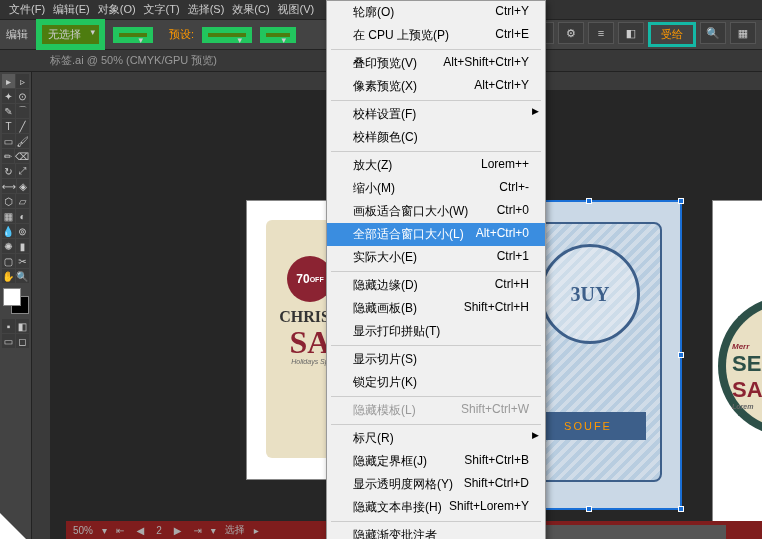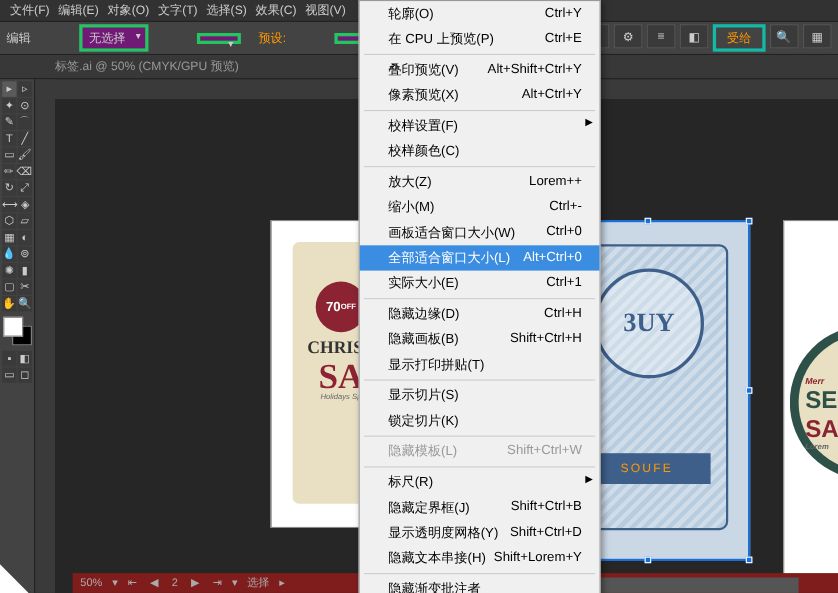--- a/index.html
+++ b/index.html
@@ -1,21 +1,21 @@
 <!DOCTYPE html>
 <html><head>
 <meta charset="utf-8">
 <style>
 * { margin: 0; padding: 0; box-sizing: border-box; font-family: "Microsoft YaHei", sans-serif; }
 body { background: #323232; width: 762px; height: 539px; overflow: hidden; position: relative; color: #ccc; font-size: 11px; }
 .menubar { background: #323232; height: 20px; display: flex; align-items: center; padding: 0 5px; border-bottom: 1px solid #222; }
 .menubar span { padding: 2px 4px; cursor: default; }
 .topbar { background: #434343; height: 30px; display: flex; align-items: center; padding: 0 6px; gap: 8px; border-bottom: 1px solid #222; }
 .topbar-label { color: #ccc; }
-.dropdown { background: #701a75; border: 3px solid #22c55e; padding: 2px 18px 2px 6px; position: relative; margin-left: 36px; }
+.dropdown { background: #4d7c0f; border: 6px solid #22c55e; padding: 2px 18px 2px 6px; position: relative; }
 .dropdown::after { content: "▾"; position: absolute; right: 4px; top: 2px; font-size: 9px; }
 .preset-label { color: #f90; margin-left: 8px; }
 .btn-row { display: flex; gap: 4px; margin-left: auto; }
 .topbar-icon { width: 26px; height: 22px; display: flex; align-items: center; justify-content: center; background: #3a3a3a; border: 1px solid #555; }
 .accept { color: #f90; padding: 2px 10px; border: 3px solid #14b8a6; }
 .tab-bar { background: #383838; height: 22px; display: flex; align-items: center; padding-left: 50px; border-bottom: 1px solid #222; }
 .tab-bar span { color: #999; }
 .main { display: flex; height: 467px; }
 .tools { width: 32px; background: #434343; display: flex; flex-direction: column; padding: 2px; gap: 1px; border-right: 1px solid #222; }
 .tool-row { display: flex; gap: 1px; }
@@ -32,21 +32,21 @@
 .art2 { left: 462px; top: 128px; width: 188px; height: 310px; border: 2px solid #1a6fd6; background: #cad8e6; }
 .art3 { left: 680px; top: 128px; width: 82px; height: 330px; }
 .tag { position: absolute; background: #e9e0c4; border-radius: 6px; }
 .tag1 { left: 234px; top: 148px; width: 88px; height: 238px; }
 .tag-ornament { background: #8b2332; color: #fff; border-radius: 50%; width: 46px; height: 46px; display: flex; flex-direction: row; align-items: center; justify-content: center; font-weight: bold; font-size: 12px; margin: 36px auto 6px; }
 .tag-title { font-family: serif; font-size: 16px; color: #333; text-align: center; font-weight: bold; }
 .tag-sa { font-family: serif; font-size: 32px; color: #8b2332; text-align: center; font-weight: bold; line-height: 1; }
 .tag-sub { font-size: 7px; color: #666; text-align: center; font-style: italic; }
 .tag2 { position: absolute; left: 482px; top: 150px; width: 148px; height: 260px; }
 .tag2-body { background: repeating-linear-gradient(135deg, #d0dce8, #d0dce8 4px, #b8cde0 4px, #b8cde0 8px); border-radius: 8px; width: 100%; height: 100%; border: 2px solid #3d5f8a; position: relative; }
-.tag2-circle { position: absolute; top: 20px; left: 24px; width: 100px; height: 100px; border-radius: 50%; border: 3px solid #3d5f8a; background: rgba(255,255,255,0.3); display: flex; align-items: center; justify-content: center; font-family: serif; font-size: 24px; font-weight: bold; color: #3d5f8a; }
+.tag2-circle { position: absolute; top: 20px; left: 24px; width: 100px; height: 100px; border-radius: 50%; border: 3px solid #3d5f8a; background: rgba(255,255,255,0.3); display: flex; align-items: center; justify-content: center; font-family: serif; font-size: 20px; font-weight: bold; color: #3d5f8a; }
 .tag2-strip { position: absolute; bottom: 40px; left: 14px; right: 14px; height: 28px; background: #3d5f8a; color: #f90; display: flex; align-items: center; justify-content: center; font-weight: normal; letter-spacing: 2px; font-size: 11px; }
 .sel-handle { position: absolute; width: 6px; height: 6px; background: #1a6fd6; border: 1px solid #fff; }
 .tag3-circle { position: absolute; left: 686px; top: 224px; width: 70px; height: 140px; border-radius: 70px 0 0 70px; background: #e9e0c4; border: 8px solid #2d5048; border-right: none; }
 .tag3-text { position: absolute; left: 700px; top: 270px; font-family: serif; font-weight: bold; }
 .statusbar { position: absolute; left: 34px; bottom: 0; right: 0; height: 18px; background: #7f1d1d; display: flex; align-items: center; font-size: 10px; color: #aaa; gap: 6px; padding: 0 4px; }
 .statusbar .stat-item { padding: 0 3px; }
 .nav-btn { padding: 0 3px; }
 .scrollbar { position: absolute; background: #555; }
 .scrollbar.h { left: 280px; bottom: 0; width: 380px; height: 14px; }
 .menu { position: absolute; left: 326px; top: 0; width: 220px; background: #f0f0f0; border: 1px solid #999; box-shadow: 2px 2px 6px rgba(0,0,0,0.4); color: #000; font-size: 12px; z-index: 100; }

